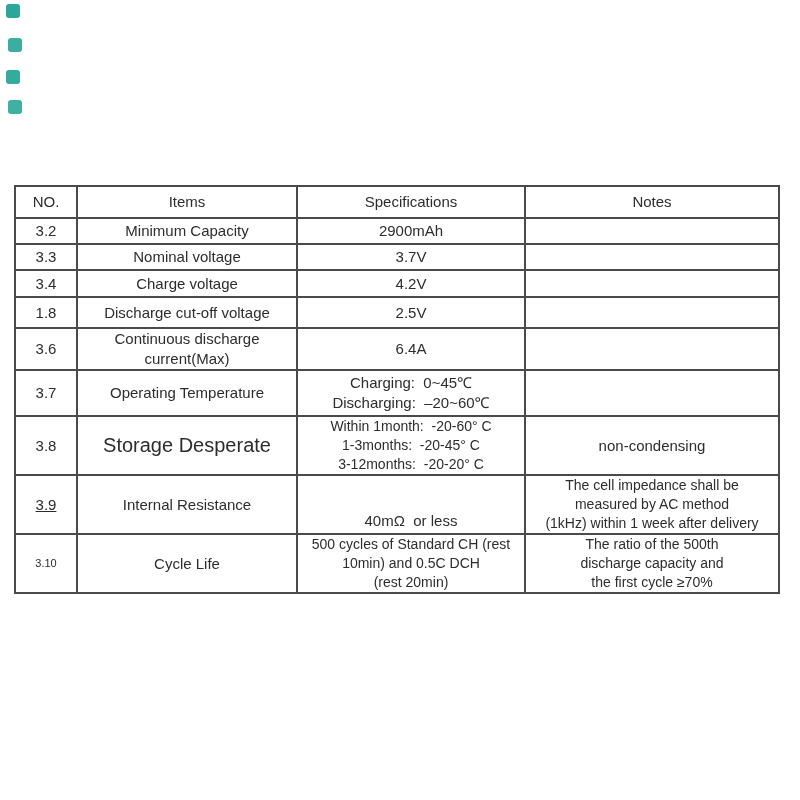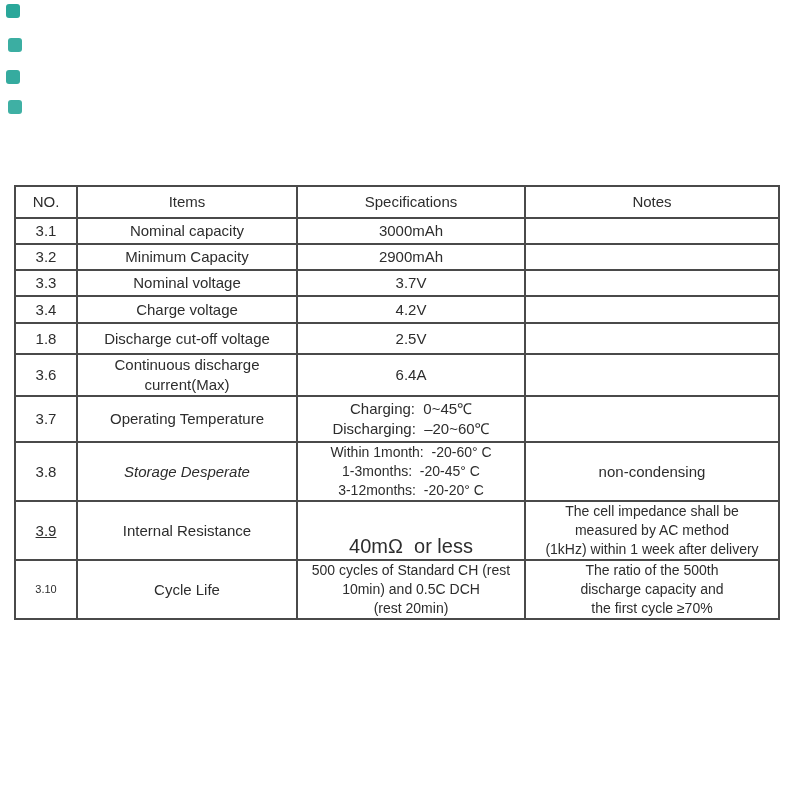--- a/index.html
+++ b/index.html
@@ -58,32 +58,20 @@
           </th>
         <th>
             <div class="ln">Specifications</div>
           </th>
         <th>
             <div class="ln">Notes</div>
           </th>
       </tr>
     </thead>
     <tbody>
-      <tr class="h26">
-        <td>
-            <div class="ln">3.1</div>
-          </td>
-        <td>
-            <div class="ln">Nominal capacity</div>
-          </td>
-        <td>
-            <div class="ln">3000mAh</div>
-          </td>
-        <td></td>
-      </tr>
       <tr class="h26">
         <td>
             <div class="ln">3.2</div>
           </td>
         <td>
             <div class="ln">Minimum Capacity</div>
           </td>
         <td>
             <div class="ln">2900mAh</div>
           </td>
@@ -148,40 +136,40 @@
           <div class="ln">Charging:  0~45℃</div>
           <div class="ln">Discharging:  –20~60℃</div>
         </td>
         <td></td>
       </tr>
       <tr class="h58 sm">
         <td>
             <div class="ln" style="font-size:15px;">3.8</div>
           </td>
         <td>
-            <div class="ln" style="font-size:15px;font-style:italic;">Storage Desperate</div>
+            <div class="ln" style="font-size:20px;">Storage Desperate</div>
           </td>
         <td>
           <div class="ln">Within 1month:  -20-60° C</div>
           <div class="ln">1-3months:  -20-45° C</div>
           <div class="ln">3-12months:  -20-20° C</div>
         </td>
         <td>
             <div class="ln" style="font-size:15px;">non-condensing</div>
           </td>
       </tr>
       <tr class="h59 sm">
         <td>
             <div class="ln" style="font-size:15px;text-decoration:underline;">3.9</div>
           </td>
         <td>
             <div class="ln" style="font-size:15px;">Internal Resistance</div>
           </td>
         <td>
-            <div class="ln" style="font-size:20px;margin-top:31px;">40mΩ  or less</div>
+            <div class="ln" style="font-size:15px;margin-top:31px;">40mΩ  or less</div>
           </td>
         <td>
           <div class="ln">The cell impedance shall be</div>
           <div class="ln">measured by AC method</div>
           <div class="ln">(1kHz) within 1 week after delivery</div>
         </td>
       </tr>
       <tr class="h56 sm">
         <td>
             <div class="ln" style="font-size:11px;">3.10</div>

